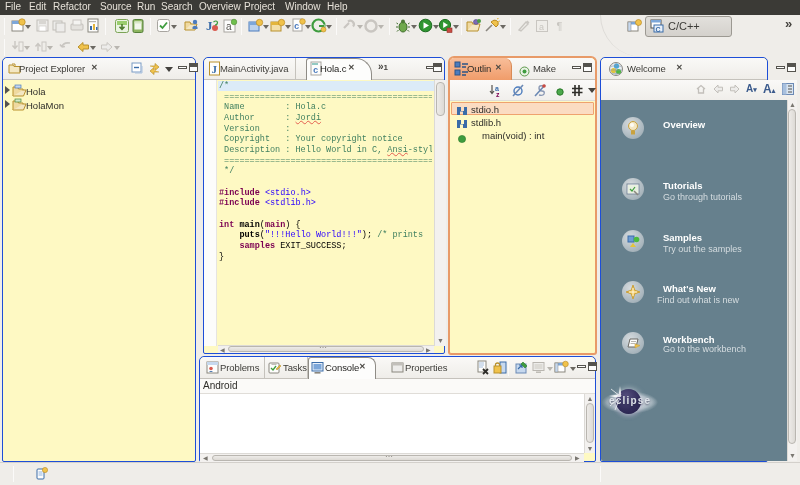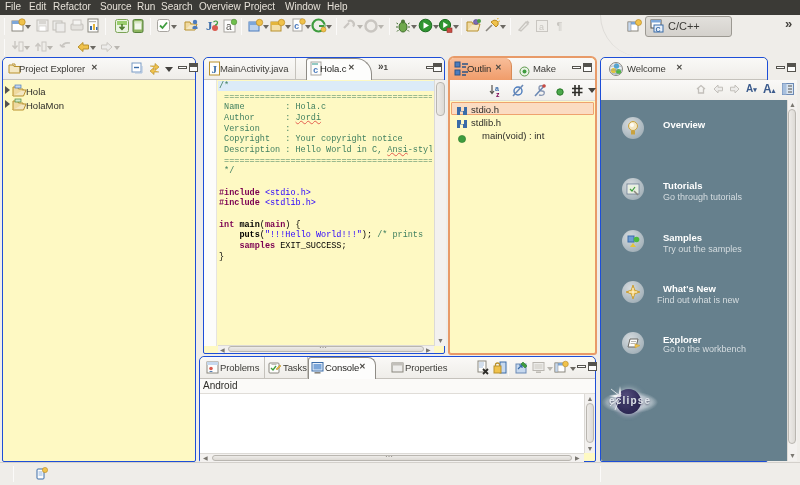--- a/index.html
+++ b/index.html
@@ -527,21 +527,21 @@
           <path d="M8 4 L8 12 M4 8 L12 8" stroke="#FDF6E3" stroke-width="1"></path>
         </svg>
       <span class="whead" style="left:62px;top:183px;">What's New</span>
       <span class="wdesc" style="left:56px;top:195px;">Find out what is new</span>
       <div class="wcircle" style="left:21px;top:232px;"></div>
       <svg class="abs" style="left:25px;top:236px;" width="15" height="14">
           <path d="M2 11 L4 3 L12 3 L10 11 Z" fill="#FDFDFC" stroke="#6B6862"></path>
           <path d="M5 5.5 L10 5.5 M4.6 7.5 L9.6 7.5" stroke="#B9B6B0"></path>
           <path d="M9 8 L14 9.5 L9 12 Z" fill="#F0C24B" stroke="#C9A23F" stroke-width=".6"></path>
         </svg>
-      <span class="whead" style="left:62px;top:234px;">Explorer</span>
+      <span class="whead" style="left:62px;top:234px;">Workbench</span>
       <span class="wdesc" style="left:62px;top:244px;">Go to the workbench</span>
 
       <div class="abs" style="left:-4px;top:283px;width:78px;height:39px;background:radial-gradient(ellipse 50% 40% at 42% 50%, rgba(228,233,238,.95), rgba(203,212,219,.7) 50%, rgba(102,128,141,0) 72%);"></div>
       <div class="abs" style="left:-2px;top:292px;width:72px;height:20px;background:radial-gradient(ellipse 50% 50% at 45% 50%, rgba(215,222,228,.8), rgba(102,128,141,0) 75%);"></div>
       <div class="abs" style="left:15px;top:289px;width:25px;height:25px;border-radius:50%;background:radial-gradient(circle at 40% 30%, #56507E, #332E5C 55%, #221D46);box-shadow:0 0 5px 1px rgba(222,228,233,.55), 0 2px 4px rgba(150,120,180,.35);"></div>
       <div class="abs" style="left:8px;top:295px;width:52px;font-size:10px;letter-spacing:1.2px;color:#DDE2E8;font-weight:bold;text-shadow:0 1px 2px rgba(30,30,60,.6);">eclipse</div>
       <svg class="abs" style="left:8px;top:286px;" width="24" height="30">
           <g opacity=".85">
             <path d="M11 0 L12.2 8 L9.5 10 Z" fill="#fff"></path>
             <path d="M0 10 L9 8.5 L11 11 L8 11.5 Z" fill="#fff"></path>

